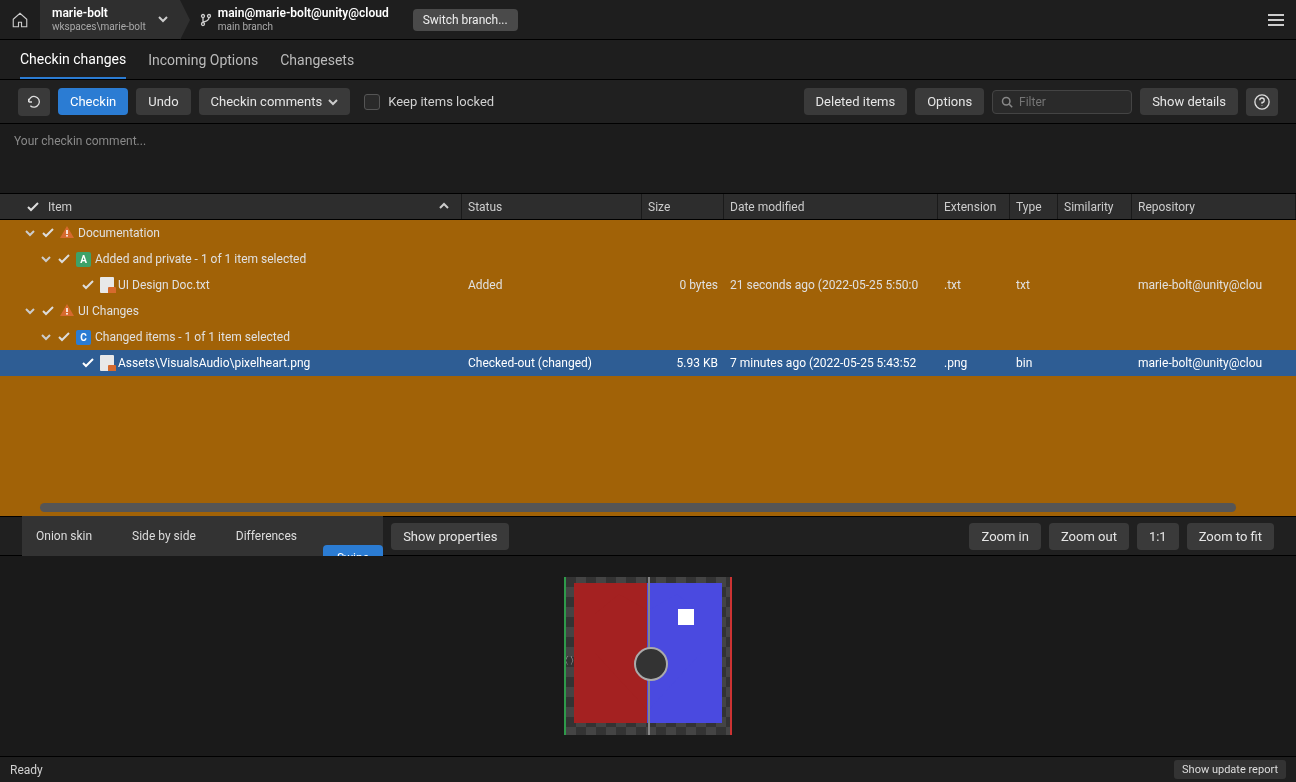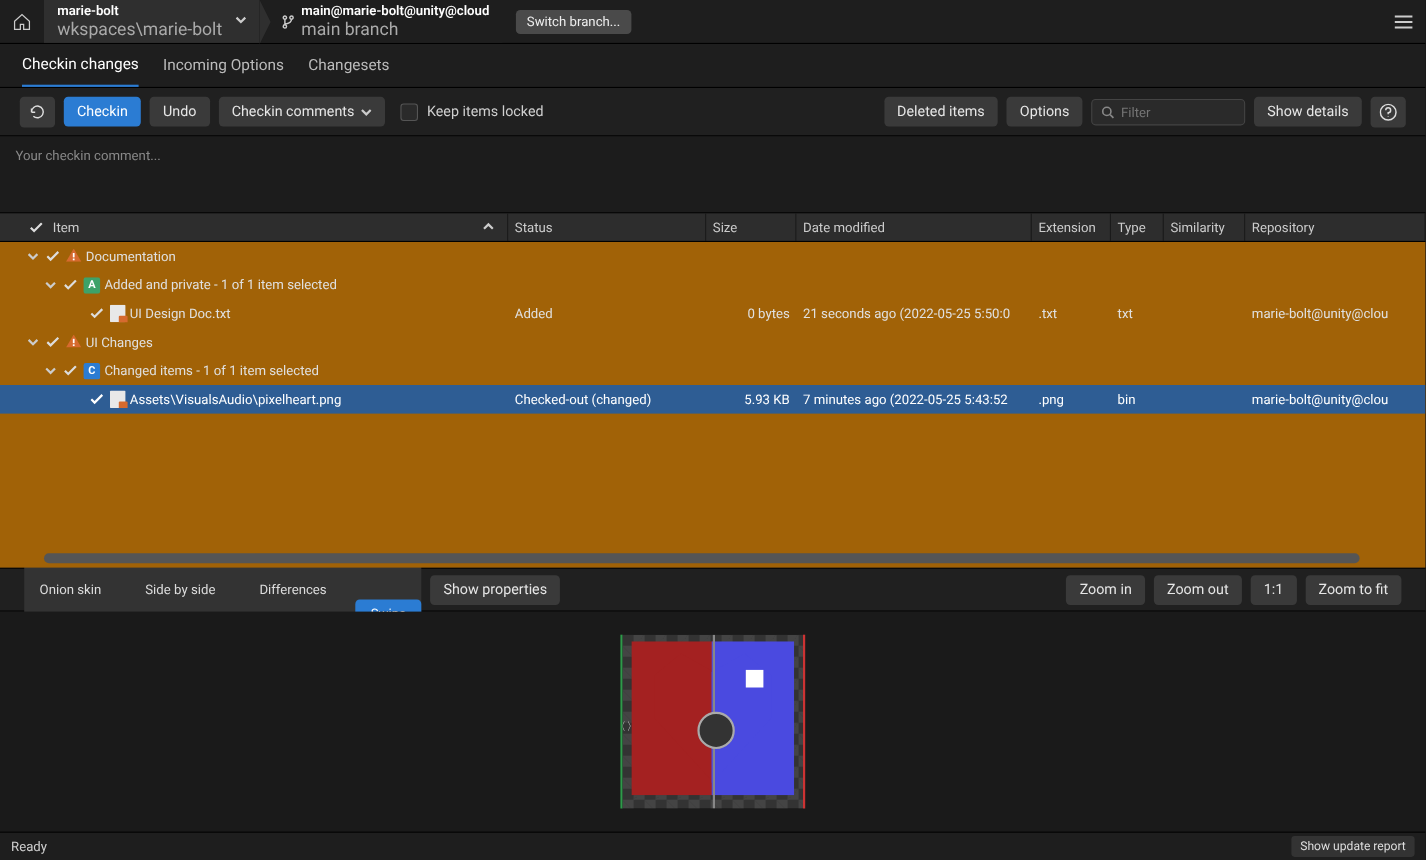--- a/index.html
+++ b/index.html
@@ -8,21 +8,21 @@
 
 
 .header { display: flex; align-items: stretch; background: #1e1e1e; height: 40px; border-bottom: 1px solid #000; }
 .home-btn { width: 40px; display: flex; align-items: center; justify-content: center; cursor: pointer; }
 .home-btn svg { width: 18px; height: 18px; stroke: #ccc; fill: none; stroke-width: 1.5; }
 .breadcrumb-seg { display: flex; align-items: center; padding: 0 12px; background: #2f2f2f; position: relative; min-width: 120px; }
 .breadcrumb-seg::after { content: ""; position: absolute; right: -10px; top: 0; bottom: 0; width: 0; border-left: 10px solid #2f2f2f; border-top: 20px solid transparent; border-bottom: 20px solid transparent; z-index: 2; }
 .breadcrumb-seg.second { background: #1e1e1e; padding-left: 20px; }
 .breadcrumb-seg.second::after { display: none; }
 .seg-title { font-size: 12px; color: #fff; font-weight: 600; line-height: 1.2; }
-.seg-sub { font-size: 16px; color: #aaa; line-height: 1.2; }
+.seg-sub { font-size: 10px; color: #aaa; line-height: 1.2; }
 .seg-col { display: flex; flex-direction: column; justify-content: center; }
 .seg-chevron { margin-left: 12px; cursor: pointer; }
 .branch-icon { margin-right: 6px; }
 .switch-btn { align-self: center; margin-left: 12px; background: #4a4a4a; color: #eee; border: none; padding: 4px 10px; border-radius: 4px; font-size: 12px; cursor: pointer; }
 .spacer { flex: 1; }
 .hamburger { width: 40px; display: flex; align-items: center; justify-content: center; cursor: pointer; }
 .hamburger svg { width: 18px; height: 14px; stroke: #ccc; stroke-width: 2; }
 
 
 .tabs { display: flex; align-items: center; background: #1e1e1e; height: 40px; padding: 0 20px; gap: 22px; border-bottom: 1px solid #000; }

